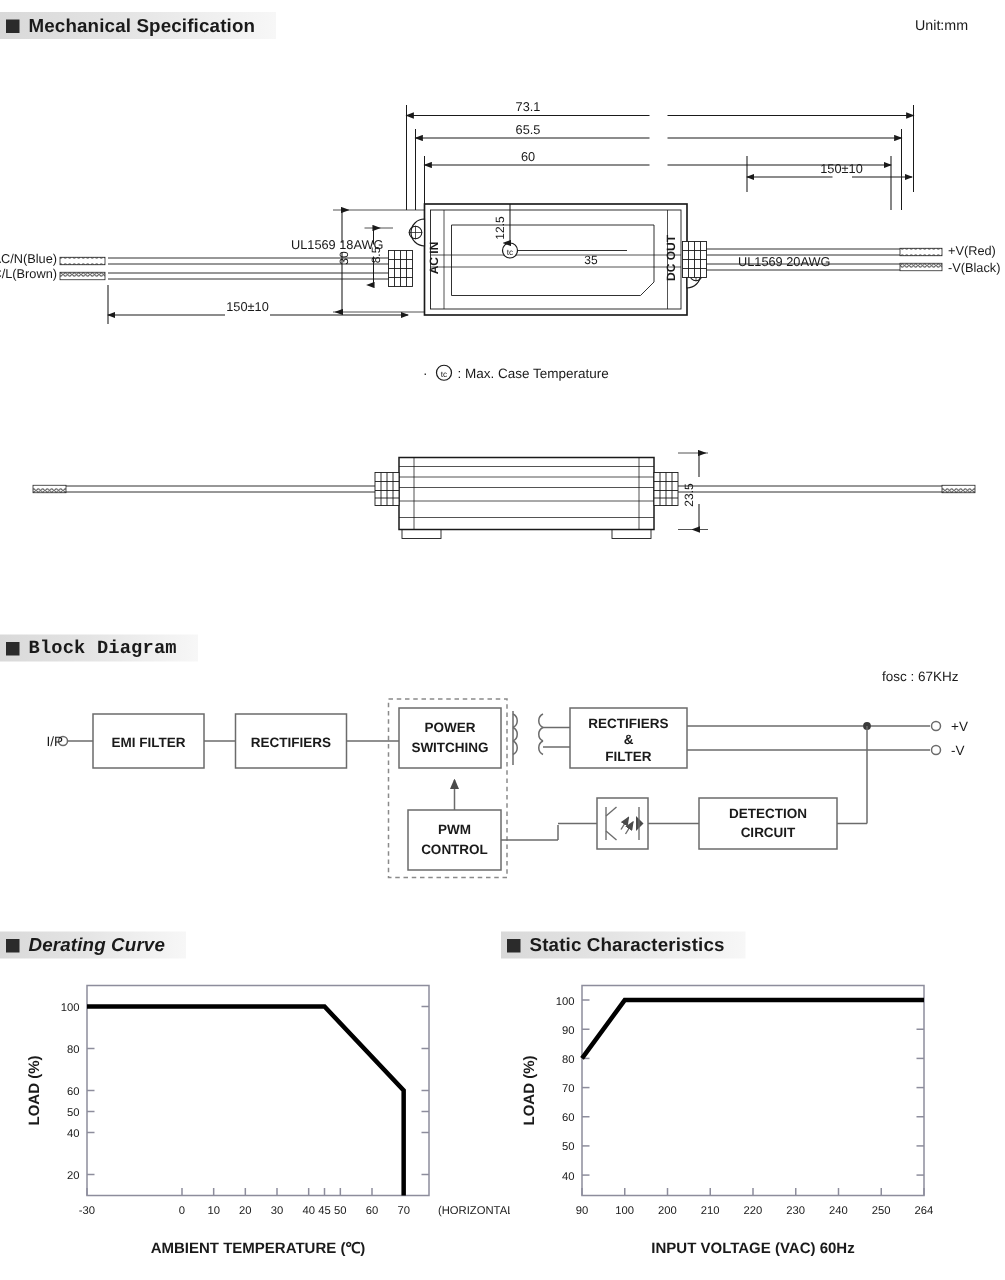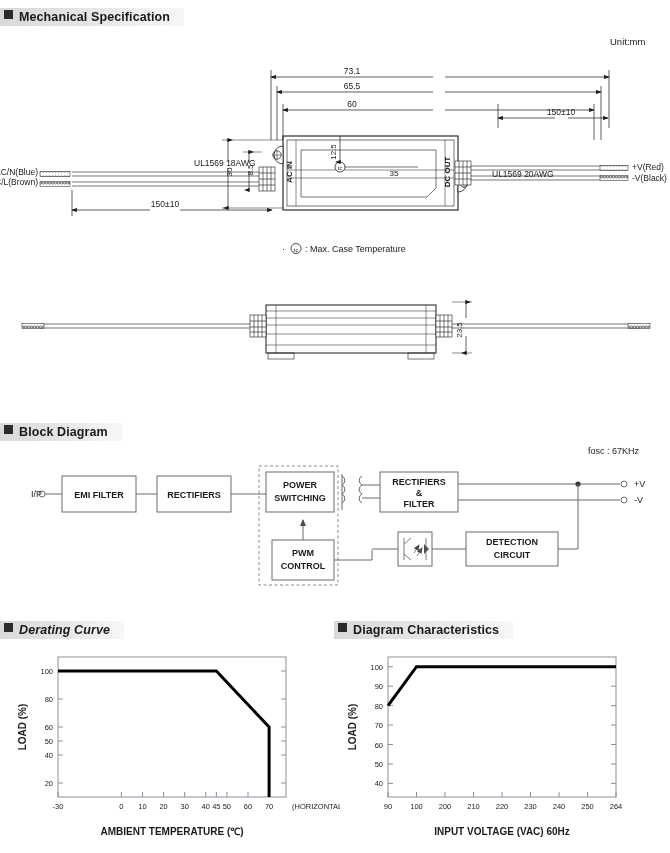--- a/index.html
+++ b/index.html
@@ -10,21 +10,21 @@
     font-family: "Liberation Sans", sans-serif;
     color: #1a1a1a;
     overflow: hidden;
   }
   .page { position: relative; width: 670px; height: 853px; }
 
   
   .section-header {
     position: absolute;
     display: inline-flex;
-    align-items: flex-start;
+    align-items: center;
     gap: 6px;
     padding: 2px 14px 2px 4px;
     background: linear-gradient(to right, #d9d9d9 0%, #e4e4e4 45%, #efefef 75%, #f7f7f7 100%);
   }
   .section-header .bullet {
     width: 9px; height: 9px;
     background: #2b2b2b;
     display: inline-block;
   }
   .section-header .title {
@@ -48,21 +48,21 @@
 </head>
 <body>
 
 <div class="page">
 
   <div class="section-header" style="left:0px; top:8px;">
     <span class="bullet"></span>
     <span class="title">Mechanical Specification</span>
   </div>
 
-  <div class="unit-note" style="left:610px; top:36px;text-align:center;">Unit:mm</div>
+  <div class="unit-note" style="left:610px; top:12px;text-align:center;">Unit:mm</div>
 
   <svg class="svg-layer" width="670" height="400" style="top:0px;">
     <defs>
       <marker id="ar" markerWidth="8" markerHeight="6" refX="7" refY="3" orient="auto">
         <path d="M0,0 L8,3 L0,6 z" fill="#1a1a1a"></path>
       </marker>
       <marker id="arS" markerWidth="8" markerHeight="6" refX="1" refY="3" orient="auto">
         <path d="M8,0 L0,3 L8,6 z" fill="#1a1a1a"></path>
       </marker>
       <marker id="arU" markerWidth="6" markerHeight="8" refX="3" refY="7" orient="auto">
@@ -242,21 +242,21 @@
     <text x="492" y="177" font-size="8.5">UL1569  20AWG</text>
     <text x="632" y="170" font-size="8.5">+V(Red)</text>
     <text x="632" y="181" font-size="8.5">-V(Black)</text>
 
     <text x="282" y="252" font-size="9">·</text>
     <circle cx="296" cy="248.5" r="5" fill="none" stroke="#1a1a1a" stroke-width="0.8"></circle>
     <text x="296" y="251.5" font-size="5.5" text-anchor="middle">tc</text>
     <text x="305" y="252" font-size="9">: Max. Case Temperature</text>
   </svg>
 
-  <div class="section-header" style="left:0px; top:423px;">
+  <div class="section-header" style="left:0px; top:423px;font-family:Liberation Mono, monospace;">
     <span class="bullet"></span>
     <span class="title">Block Diagram</span>
   </div>
 
   <svg class="svg-layer" width="670" height="160" style="top:440px;">
     <defs>
       <marker id="bArr" markerWidth="7" markerHeight="6" refX="6" refY="3" orient="auto">
         <path d="M0,0 L7,3 L0,6 z" fill="#4a4a4a"></path>
       </marker>
     </defs>
@@ -396,21 +396,21 @@
         <text x="269.1111111111111" y="164" font-size="7.5" text-anchor="middle" fill="#3a3a3a">70</text>
         <polyline points="58.00,26.00 216.33,26.00 269.11,82.00 269.11,152.00" fill="none" stroke="#000" stroke-width="3" stroke-linejoin="miter" stroke-linecap="butt"></polyline>
         <text x="26" y="82" font-size="10" font-weight="bold" text-anchor="middle" fill="#1a1a1a" transform="rotate(-90 26 82)">LOAD (%)</text>
         <text x="172" y="190" font-size="10" font-weight="bold" text-anchor="middle" fill="#1a1a1a">AMBIENT TEMPERATURE (℃)</text>
         <text x="292" y="164" font-size="7.5" fill="#3a3a3a">(HORIZONTAL)</text>
       </g>
   </svg>
 
   <div class="section-header" style="left:334px; top:621px;">
     <span class="bullet"></span>
-    <span class="title">Diagram Characteristics</span>
+    <span class="title">Static Characteristics</span>
   </div>
 
   <svg class="svg-layer" width="340" height="210" style="top:645px; left:330px;">
     <g id="static-g">
         <rect x="58" y="12" width="228" height="140" fill="#fff" stroke="#8d8d9c" stroke-width="1"></rect>
         <line x1="58" y1="138.38888888888889" x2="63" y2="138.38888888888889" stroke="#8d8d9c" stroke-width="1"></line>
         <line x1="281" y1="138.38888888888889" x2="286" y2="138.38888888888889" stroke="#8d8d9c" stroke-width="1"></line>
         <text x="53" y="141.38888888888889" font-size="7.5" text-anchor="end" fill="#3a3a3a">40</text>
         <line x1="58" y1="118.94444444444444" x2="63" y2="118.94444444444444" stroke="#8d8d9c" stroke-width="1"></line>
         <line x1="281" y1="118.94444444444444" x2="286" y2="118.94444444444444" stroke="#8d8d9c" stroke-width="1"></line>

